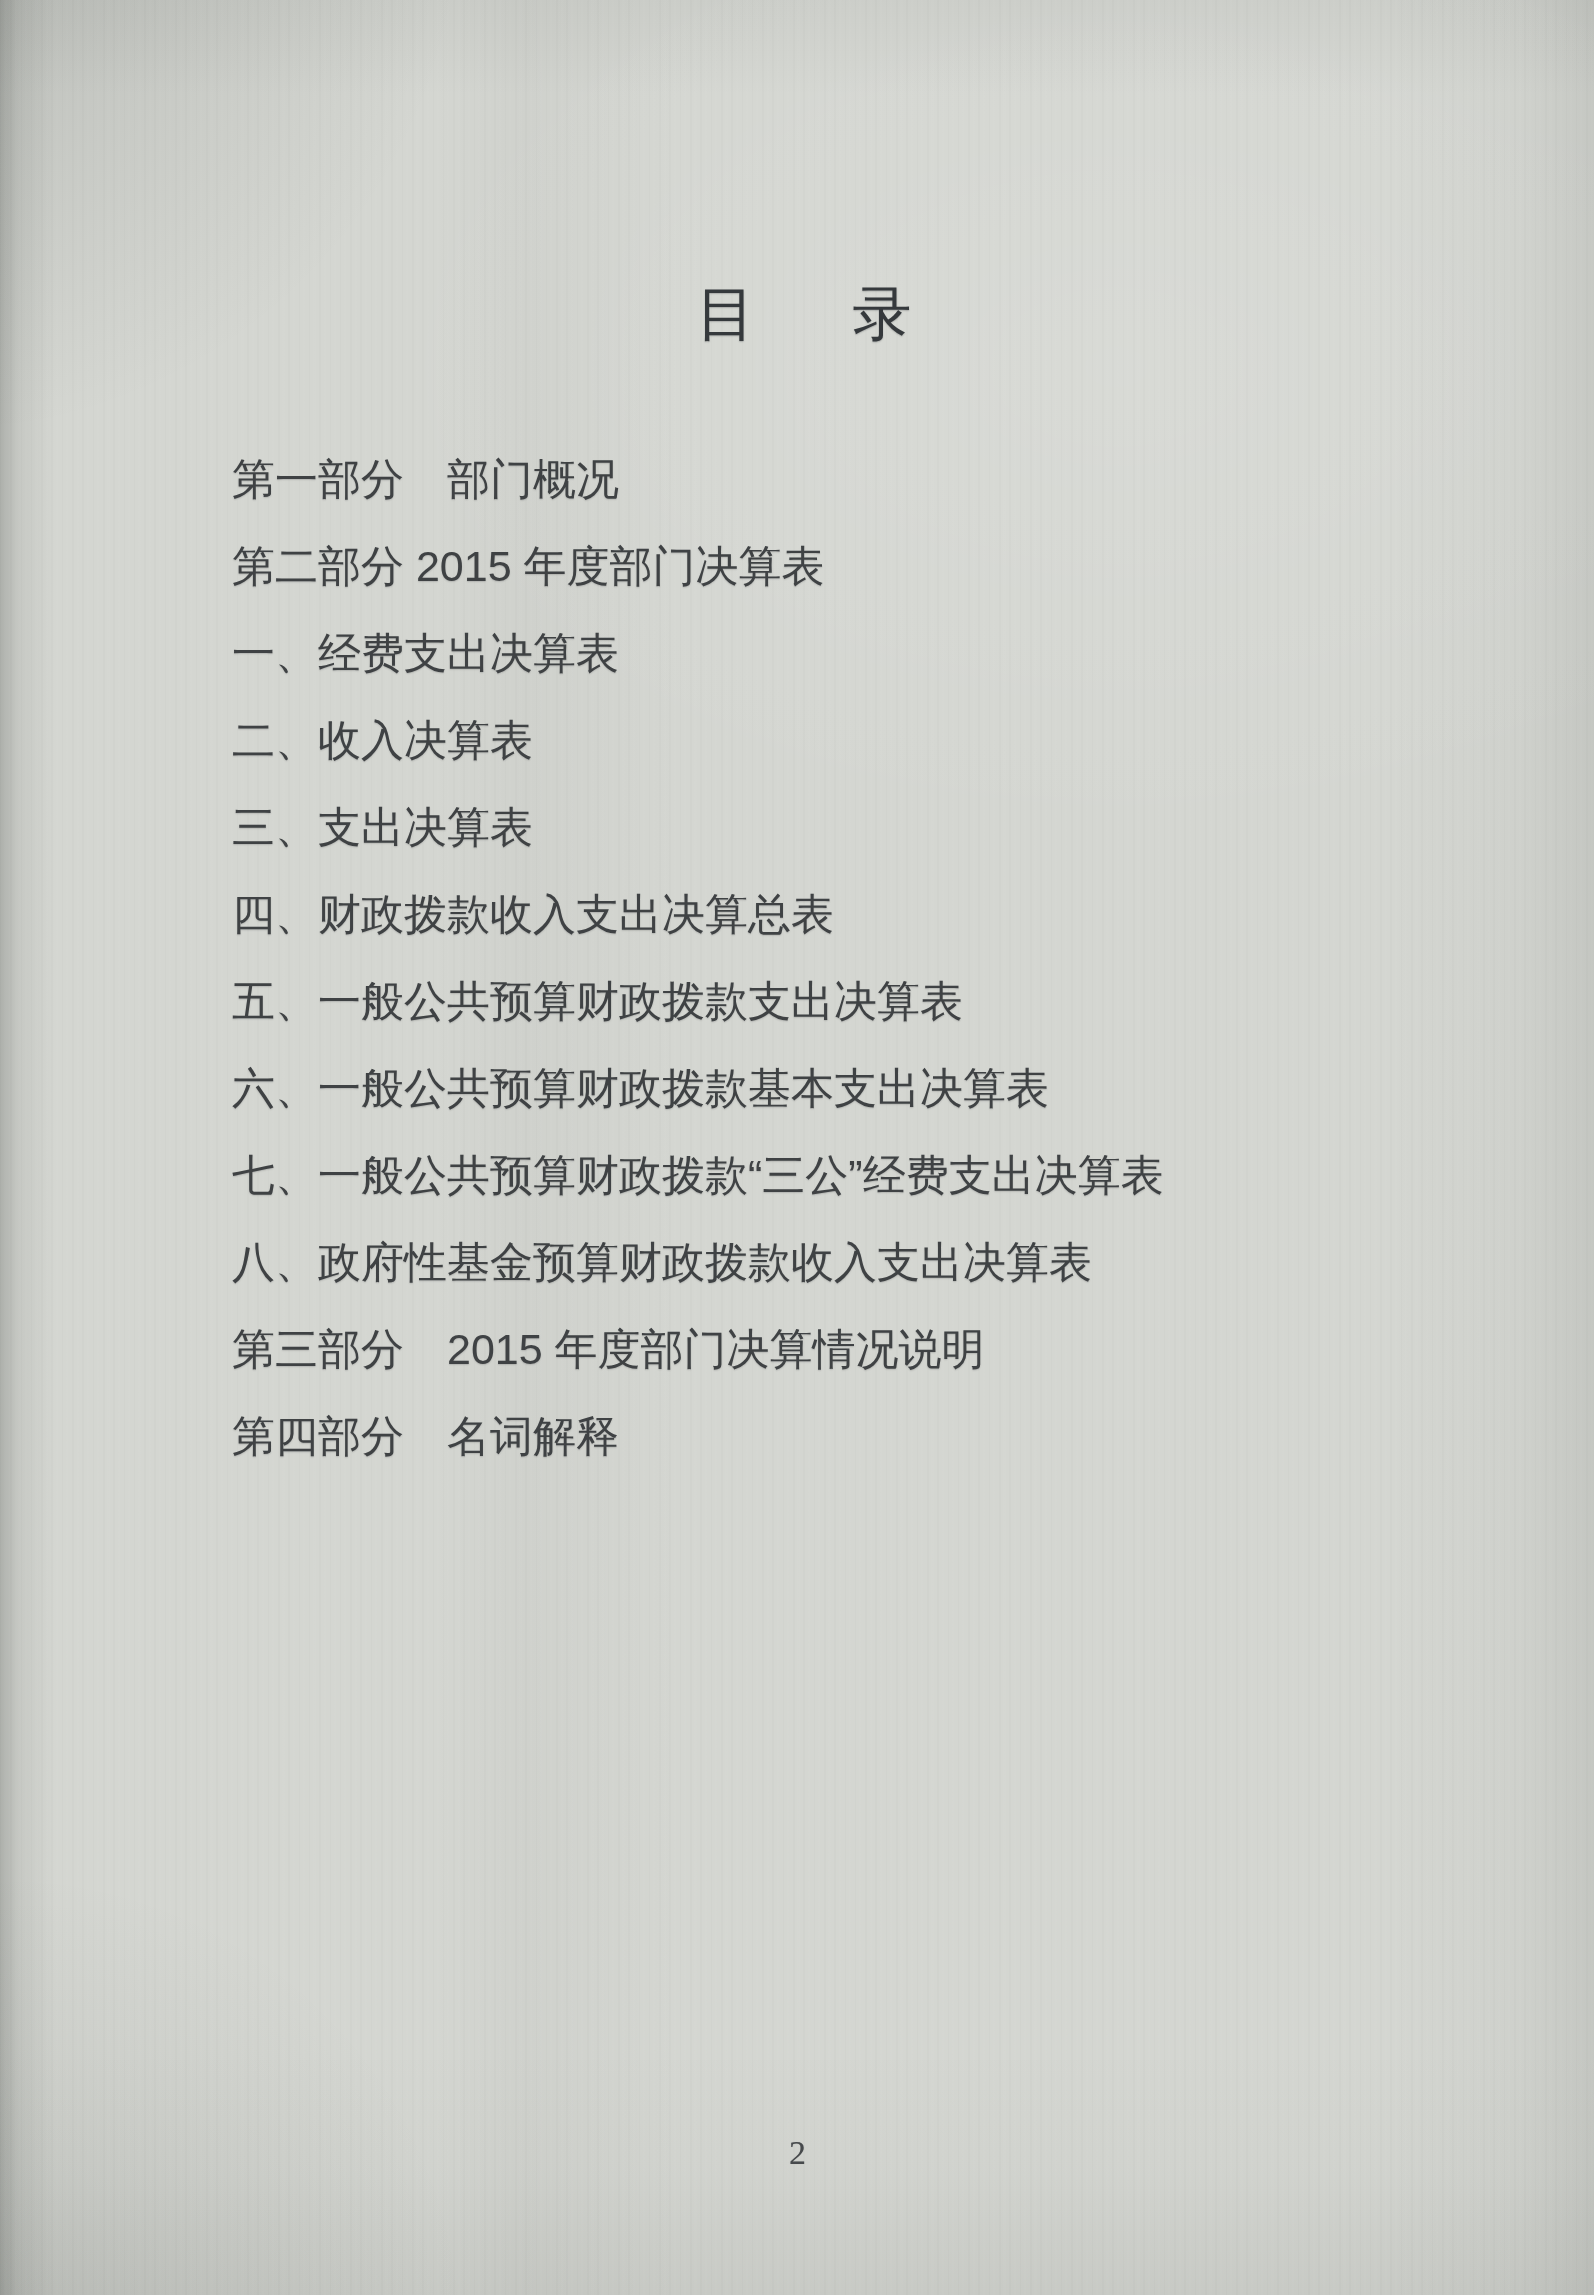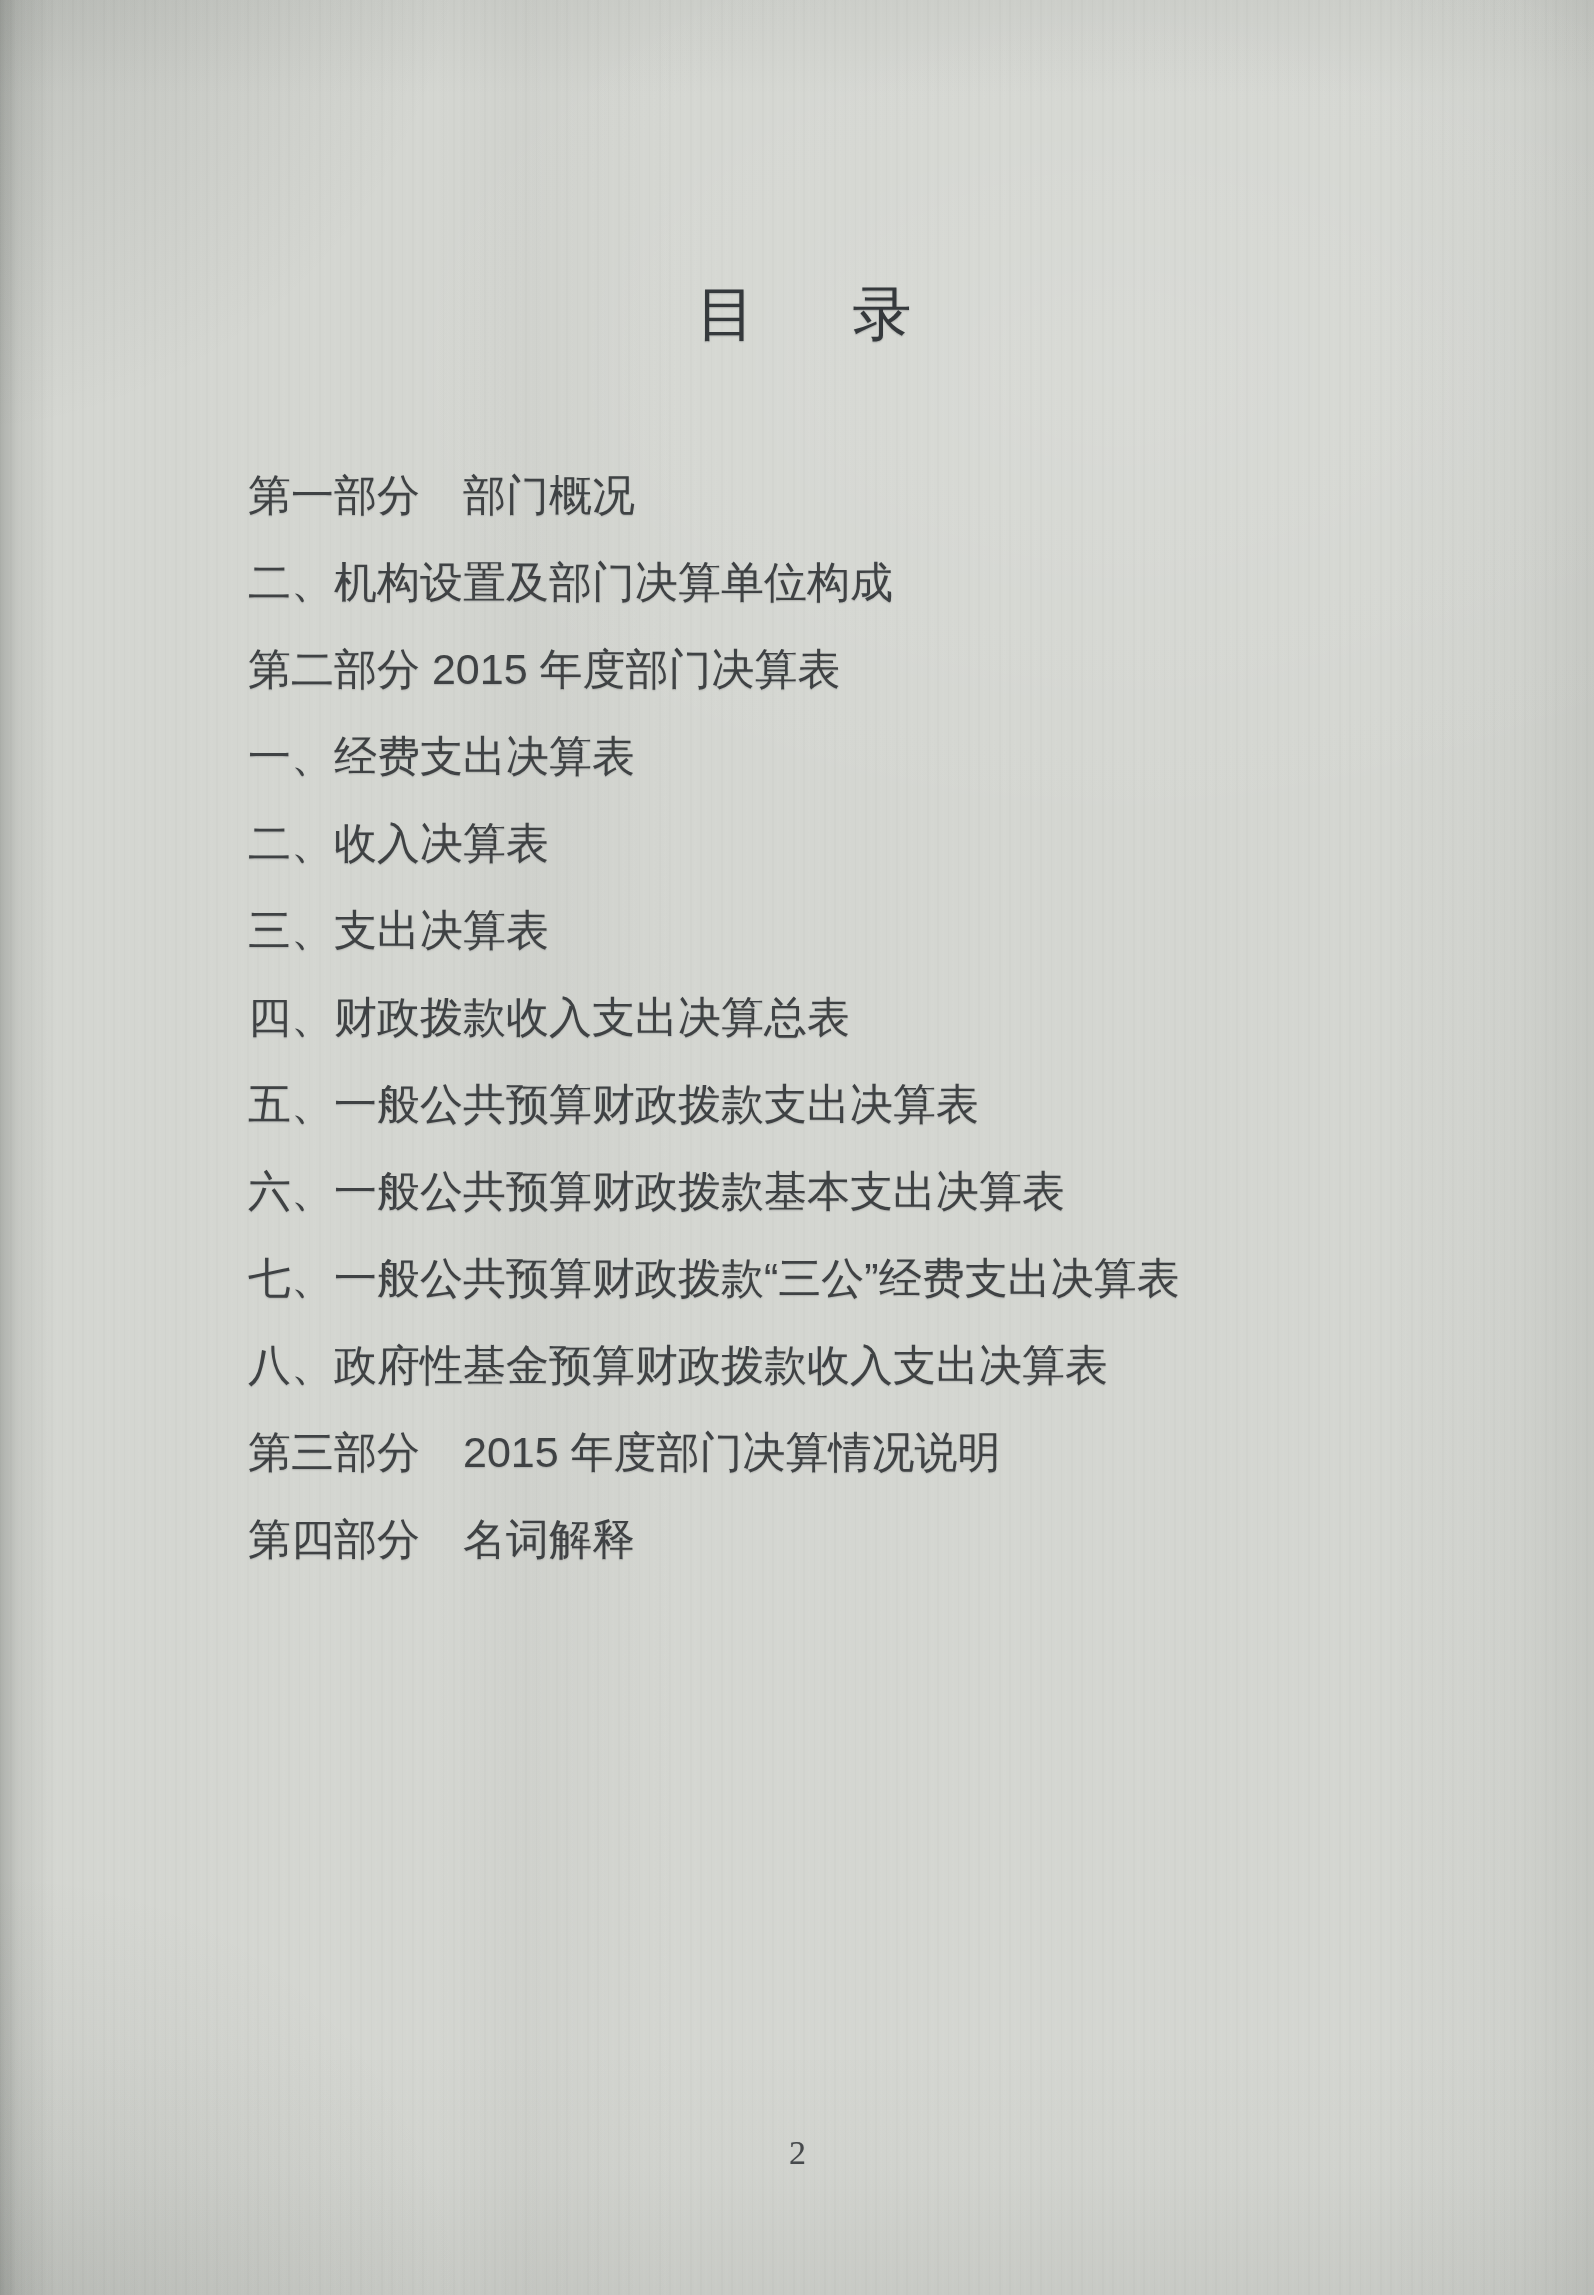--- a/index.html
+++ b/index.html
@@ -53,21 +53,21 @@
     letter-spacing: 19px;
     color: #35393c;
     text-shadow: 0 0.7px 1.5px rgba(53,57,60,0.28);
   }
 
   .toc {
     position: absolute;
     top: 436px;
     left: 232px;
     right: 88px;
-    margin: 16px;
+    margin: 0;
     padding: 0;
     list-style: none;
     font-family: "Liberation Sans", sans-serif;
     font-size: 43px;
     font-weight: 400;
     color: #3f4244;
   }
   .toc li {
     height: 87px;
     line-height: 87px;
@@ -90,21 +90,20 @@
 </style>
 </head>
 <body>
 
 <div class="page">
 
   <h1 class="doc-title">目　录</h1>
 
   <ol class="toc">
     <li>第一部分　部门概况</li>
-    <li>二、机构设置及部门决算单位构成</li>
     <li>第二部分 2015 年度部门决算表</li>
     <li>一、经费支出决算表</li>
     <li>二、收入决算表</li>
     <li>三、支出决算表</li>
     <li>四、财政拨款收入支出决算总表</li>
     <li>五、一般公共预算财政拨款支出决算表</li>
     <li>六、一般公共预算财政拨款基本支出决算表</li>
     <li>七、一般公共预算财政拨款“三公”经费支出决算表</li>
     <li>八、政府性基金预算财政拨款收入支出决算表</li>
     <li>第三部分　2015 年度部门决算情况说明</li>

